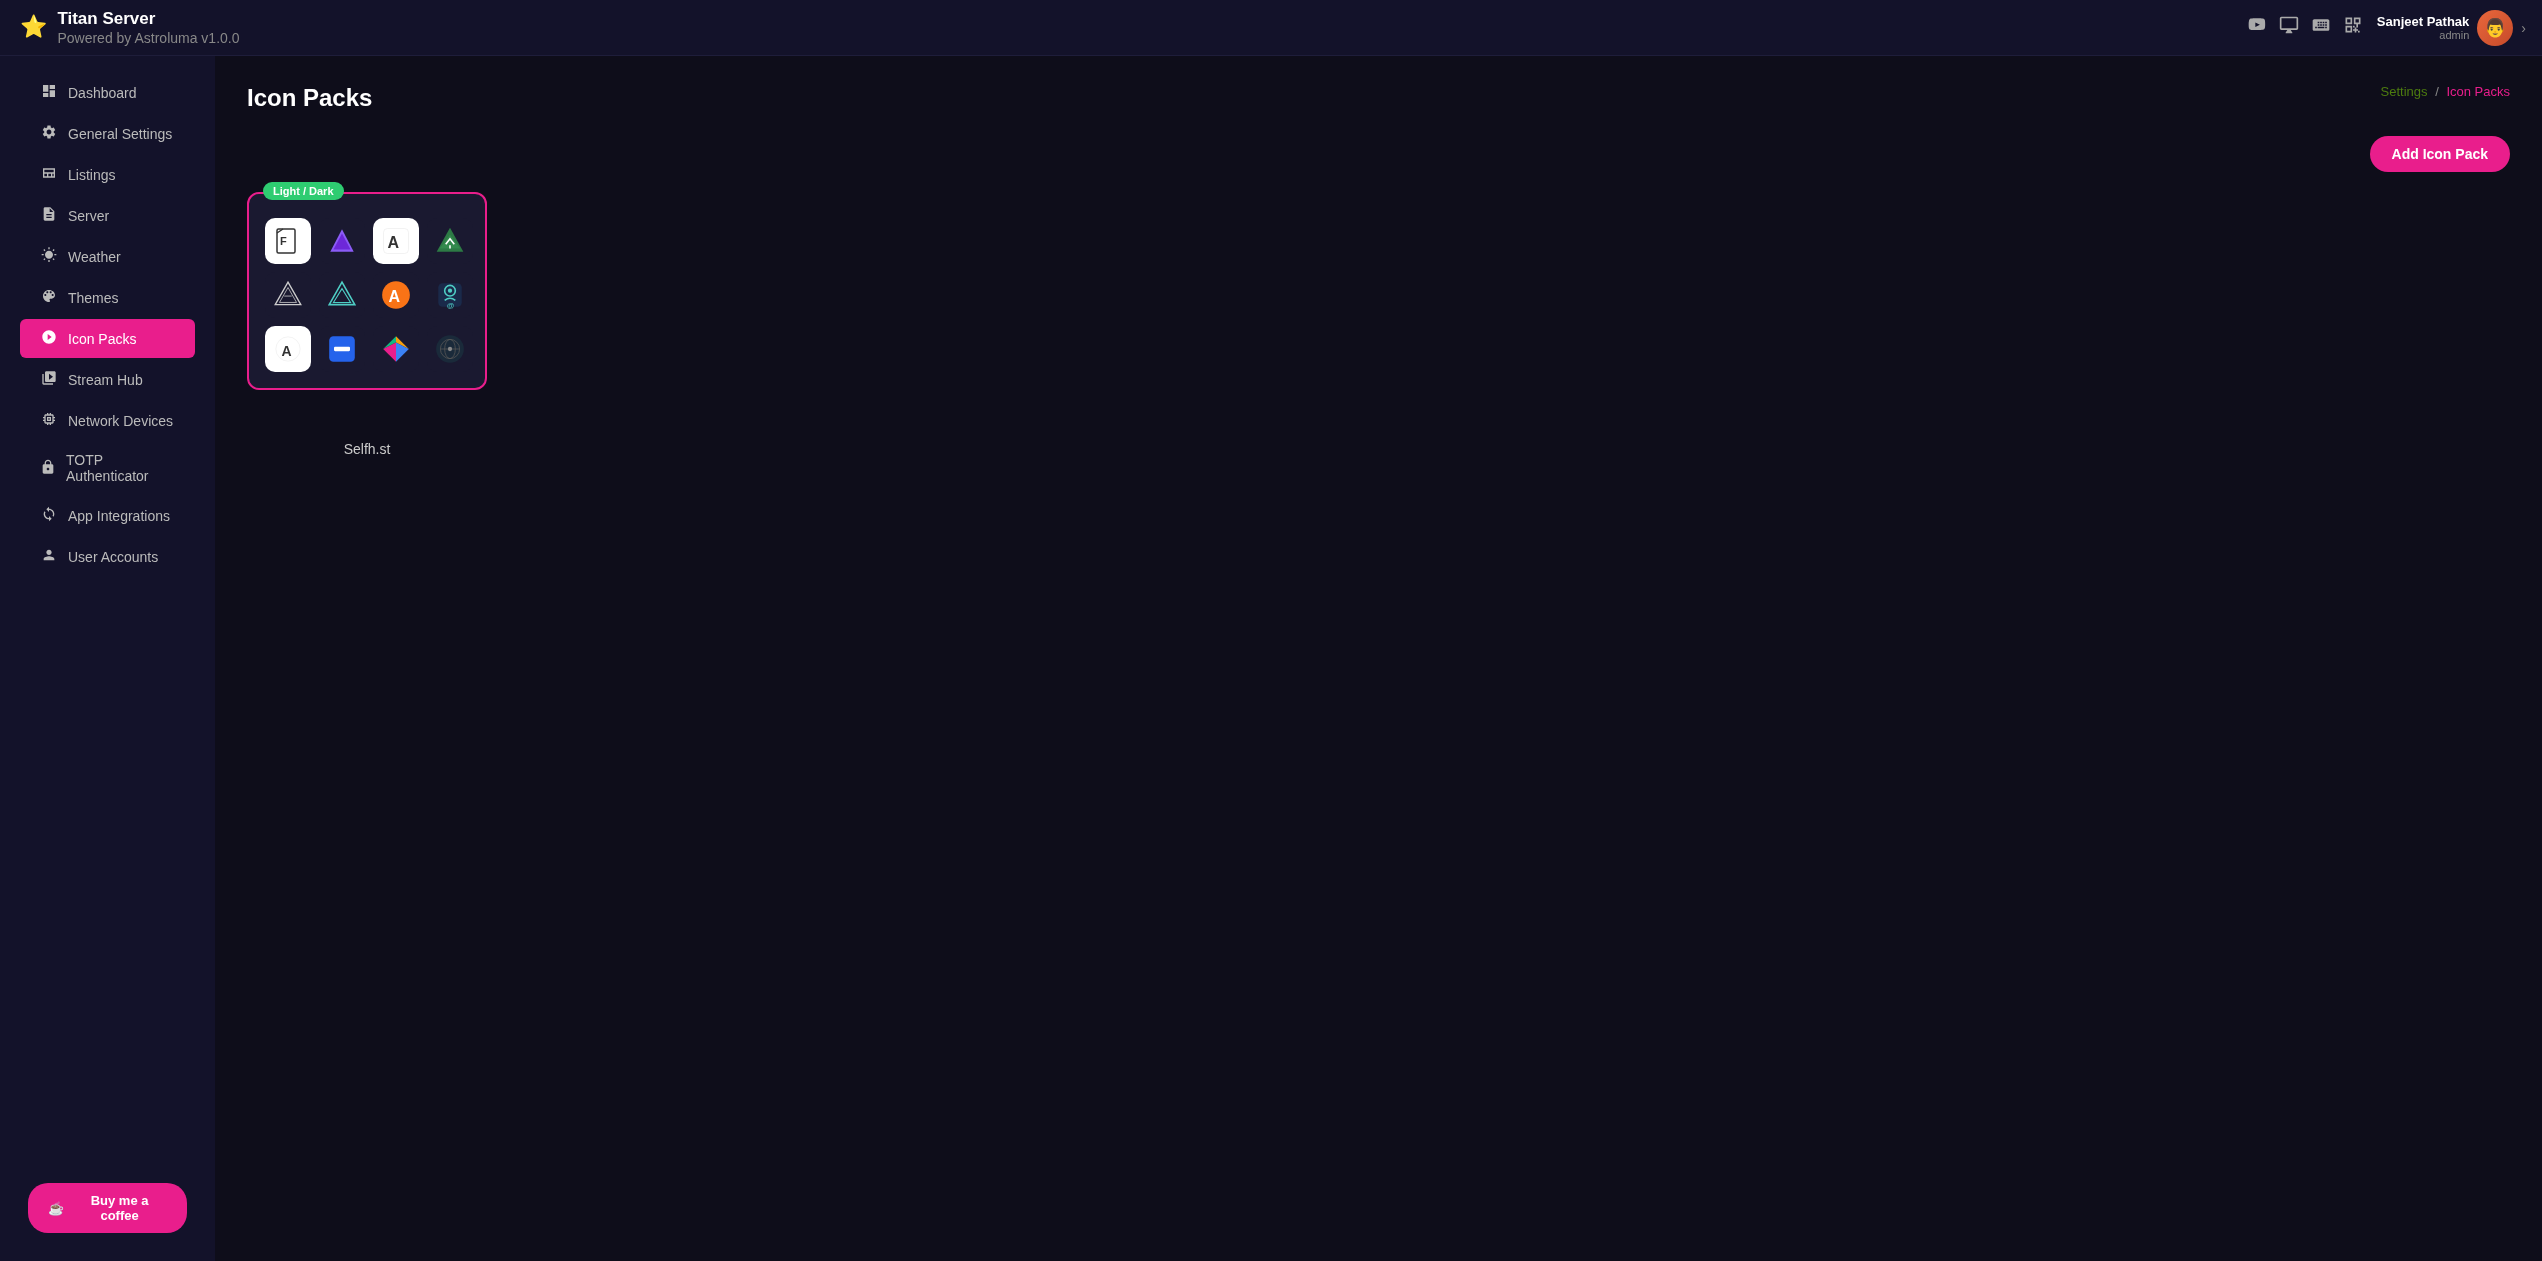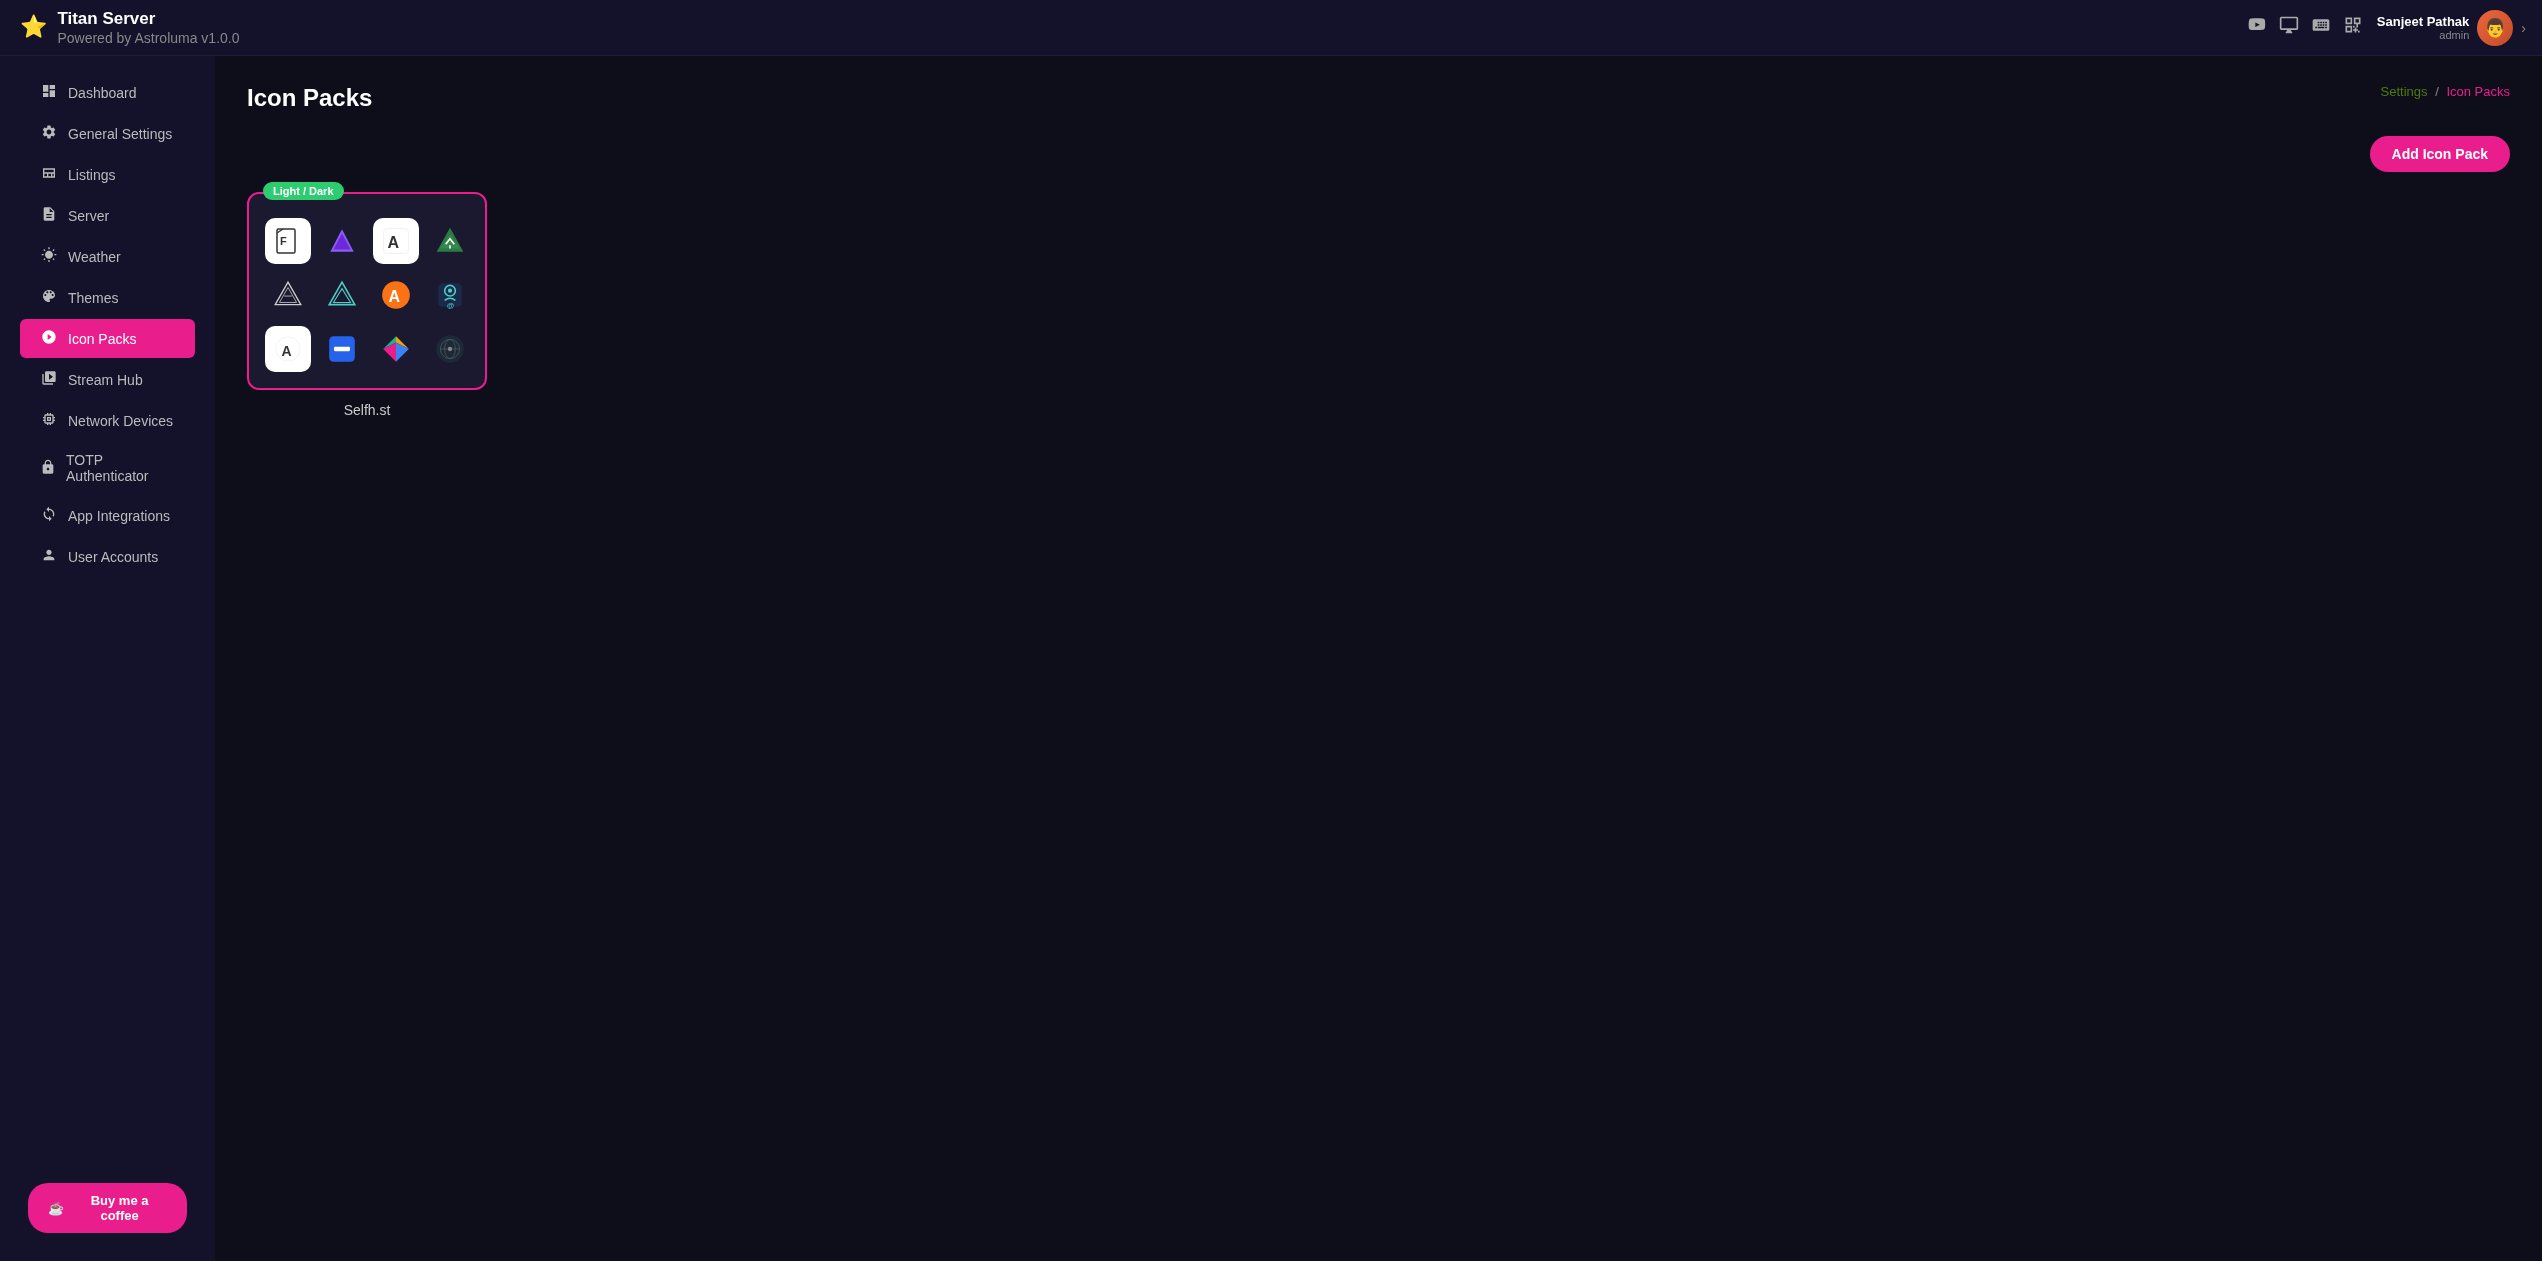--- a/index.html
+++ b/index.html
@@ -247,20 +247,21 @@
       justify-content: center;
       font-size: 22px;
       overflow: hidden;
     }
     .icon-cell.white-bg { background: #fff; color: #222; }
     .icon-cell.dark-bg { background: #1a1930; }
 
     .icon-pack-name {
       font-size: 14px;
       color: #ccc;
+      margin-top: 39px;
     }
   </style>
 </head>
 <body>
 
 <nav class="topnav">
   <div class="topnav-left">
     <span class="logo-icon">⭐</span>
     <div class="app-title">
       <span class="app-title-name">Titan Server</span>

